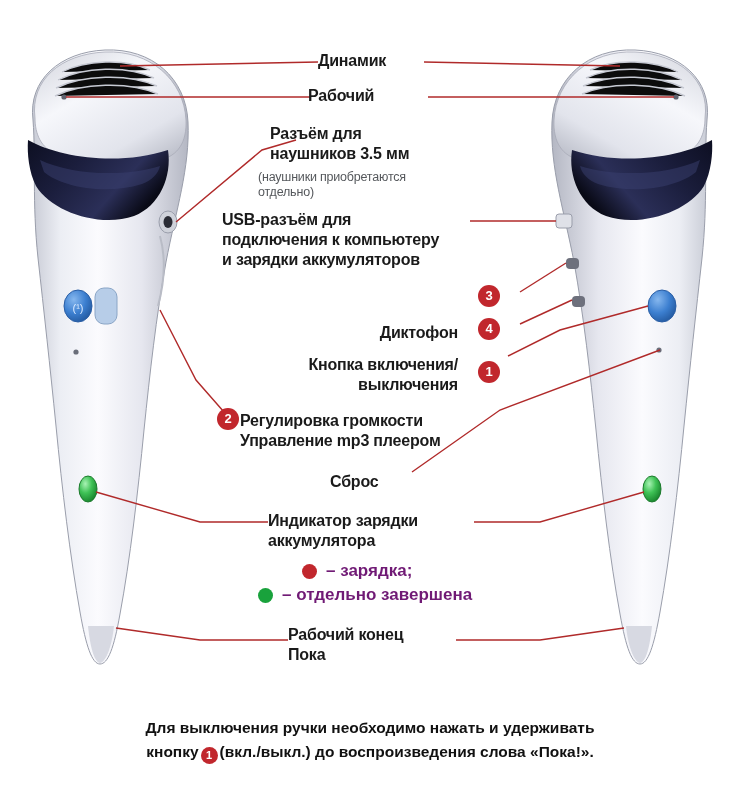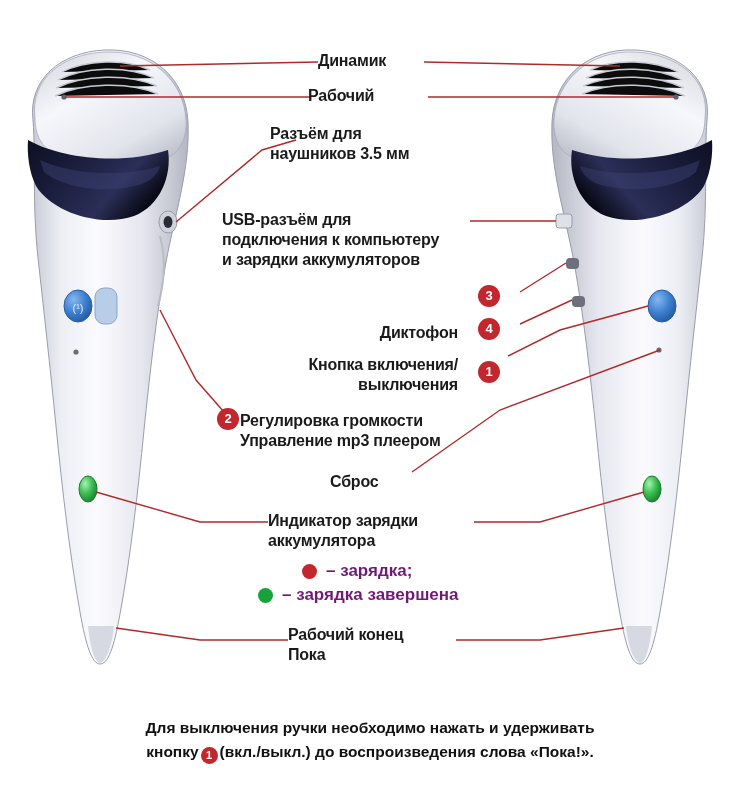--- a/index.html
+++ b/index.html
@@ -277,20 +277,22 @@
       <path d="M624 628 L 540 640 L 456 640"></path>
     </g>
   </svg>
 
   <div class="label" style="left:318px; top:51px; width:108px;">Динамик</div>
 
   <div class="label" style="left:308px; top:86px; width:122px;">Рабочий</div>
 
   <div class="label" style="left:270px; top:124px; width:210px;">Разъём для
 наушников 3.5 мм</div>
+  <div class="label sub" style="left:258px; top:170px; width:234px;">(наушники приобретаются
+отдельно)</div>
 
   <div class="label" style="left:222px; top:210px; width:268px;">USB-разъём для
 подключения к компьютеру
 и зарядки аккумуляторов</div>
 
 
   <div class="label right" style="left:290px; top:323px; width:168px;">Диктофон</div>
 
   <div class="label right" style="left:248px; top:355px; width:210px;">Кнопка включения/
 выключения</div>
@@ -308,20 +310,20 @@
 
   <div class="badge" style="left:478px; top:285px;">3</div>
   <div class="badge" style="left:478px; top:318px;">4</div>
   <div class="badge" style="left:478px; top:361px;">1</div>
   <div class="badge" style="left:217px; top:408px;">2</div>
 
   <div class="dot" style="left:302px; top:564px; width:15px; height:15px; background:#c1272d;"></div>
   <div class="legend-line" style="left:326px; top:561px;">– зарядка;</div>
 
   <div class="dot" style="left:258px; top:588px; width:15px; height:15px; background:#19a23c;"></div>
-  <div class="legend-line" style="left:282px; top:585px;">– зарядка завершена</div>
+  <div class="legend-line" style="left:282px; top:585px;">– отдельно завершена</div>
 
   <div class="footer" style="top:716px;">Для выключения ручки необходимо нажать и удерживать</div>
   <div class="footer" style="top:740px;">
     <span>кнопку</span><span class="inline-badge">1</span><span>(вкл./выкл.) до воспроизведения слова «Пока!».</span>
   </div>
 
 </div>
 
 </body></html>

